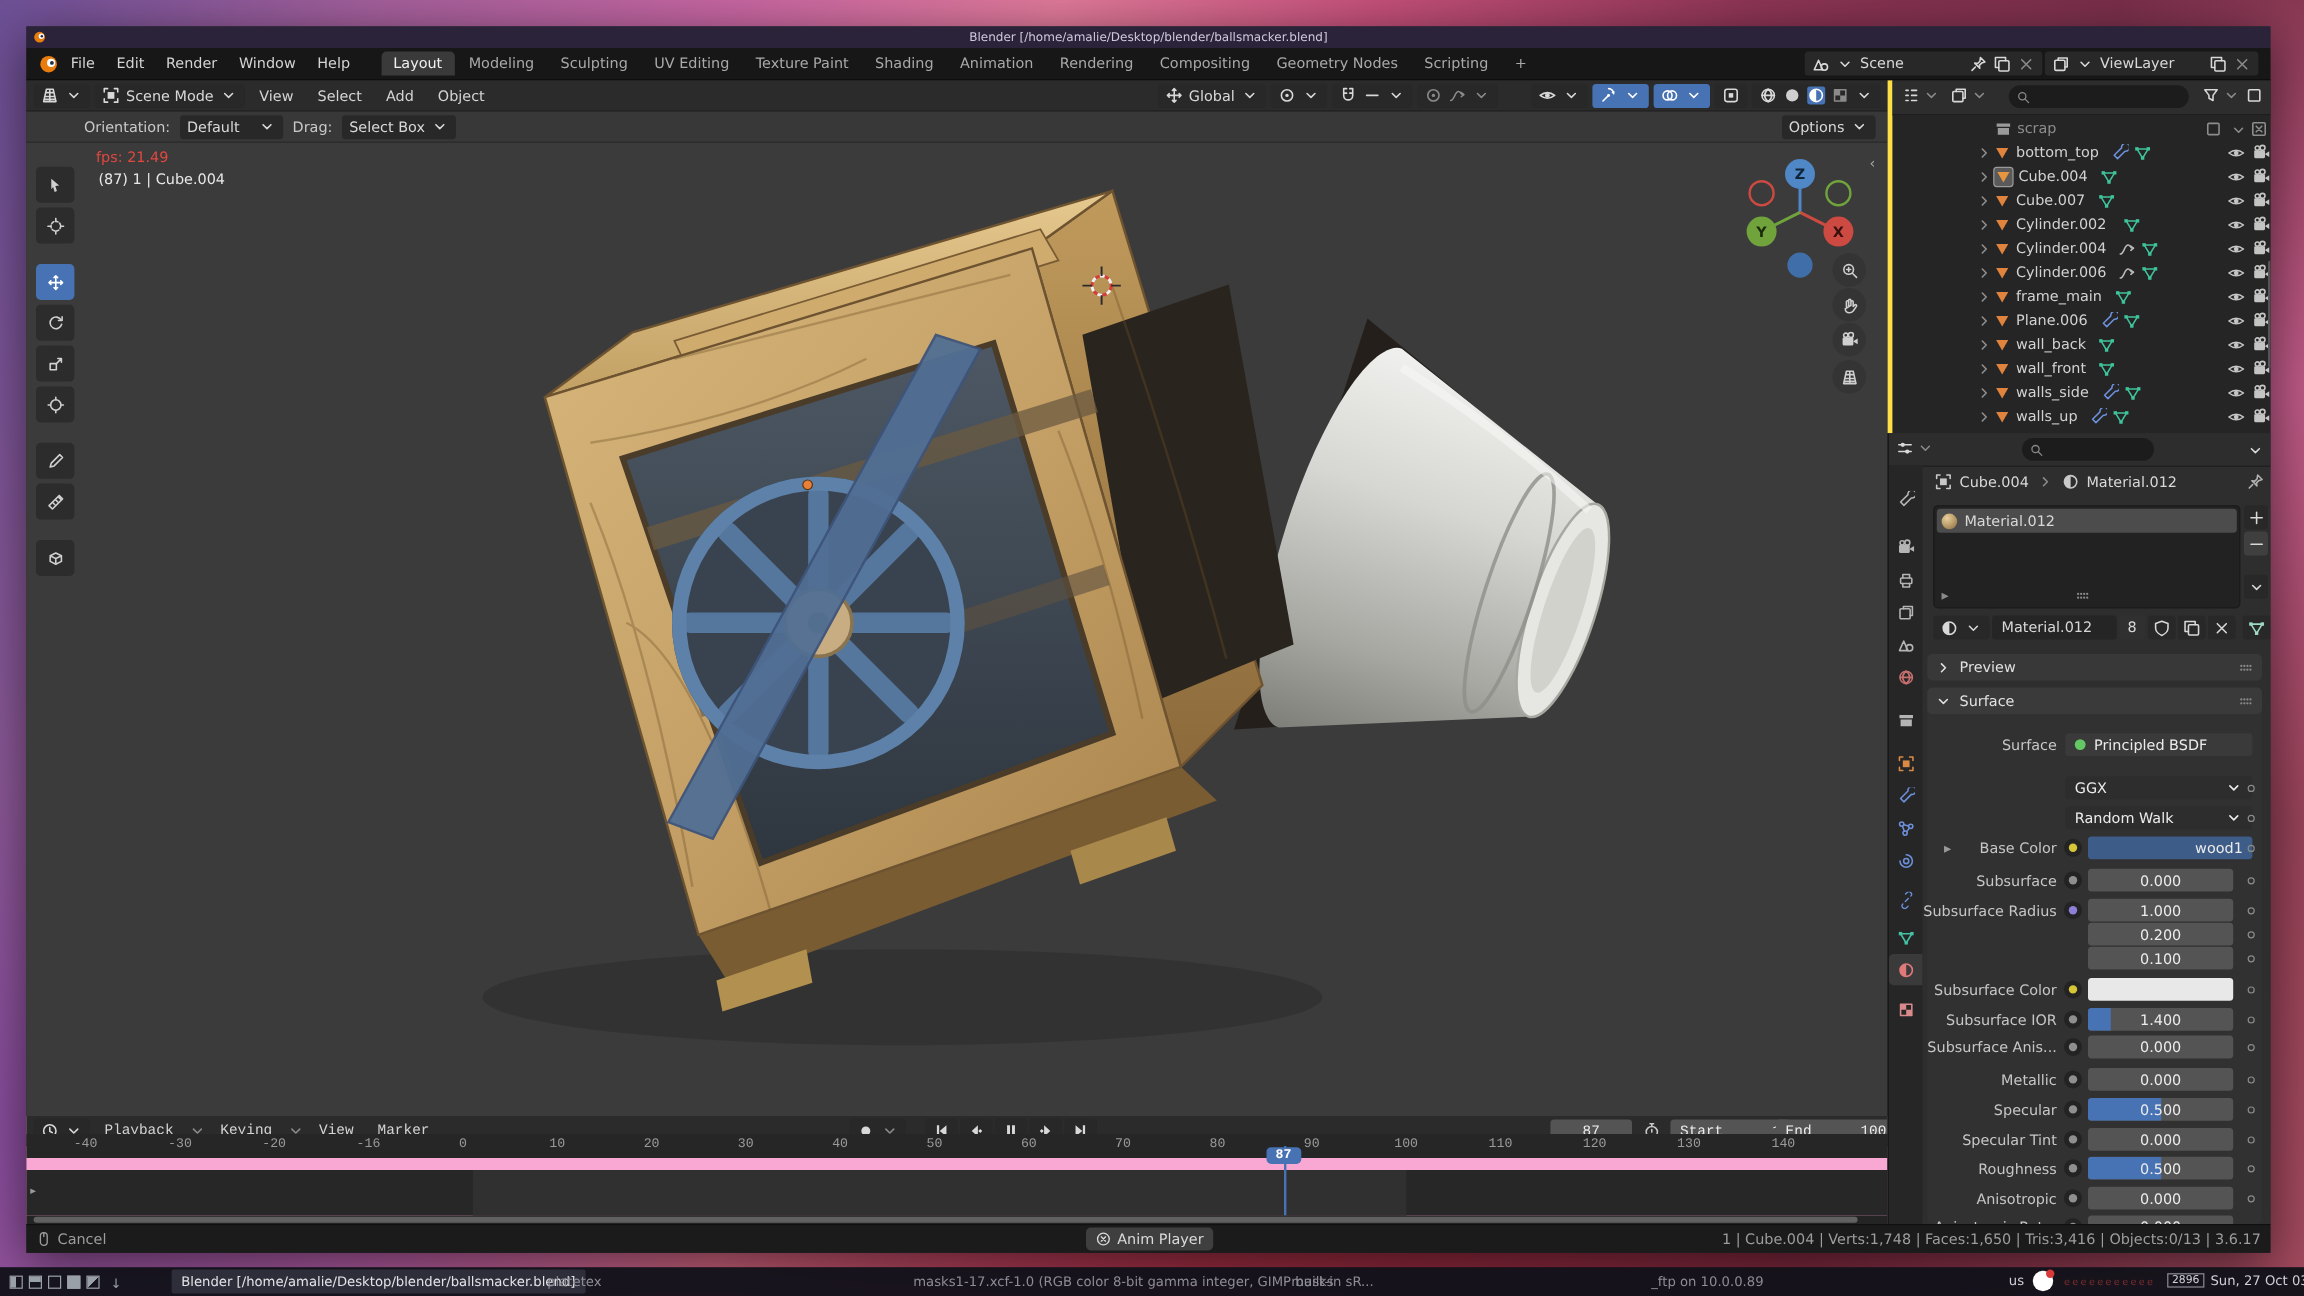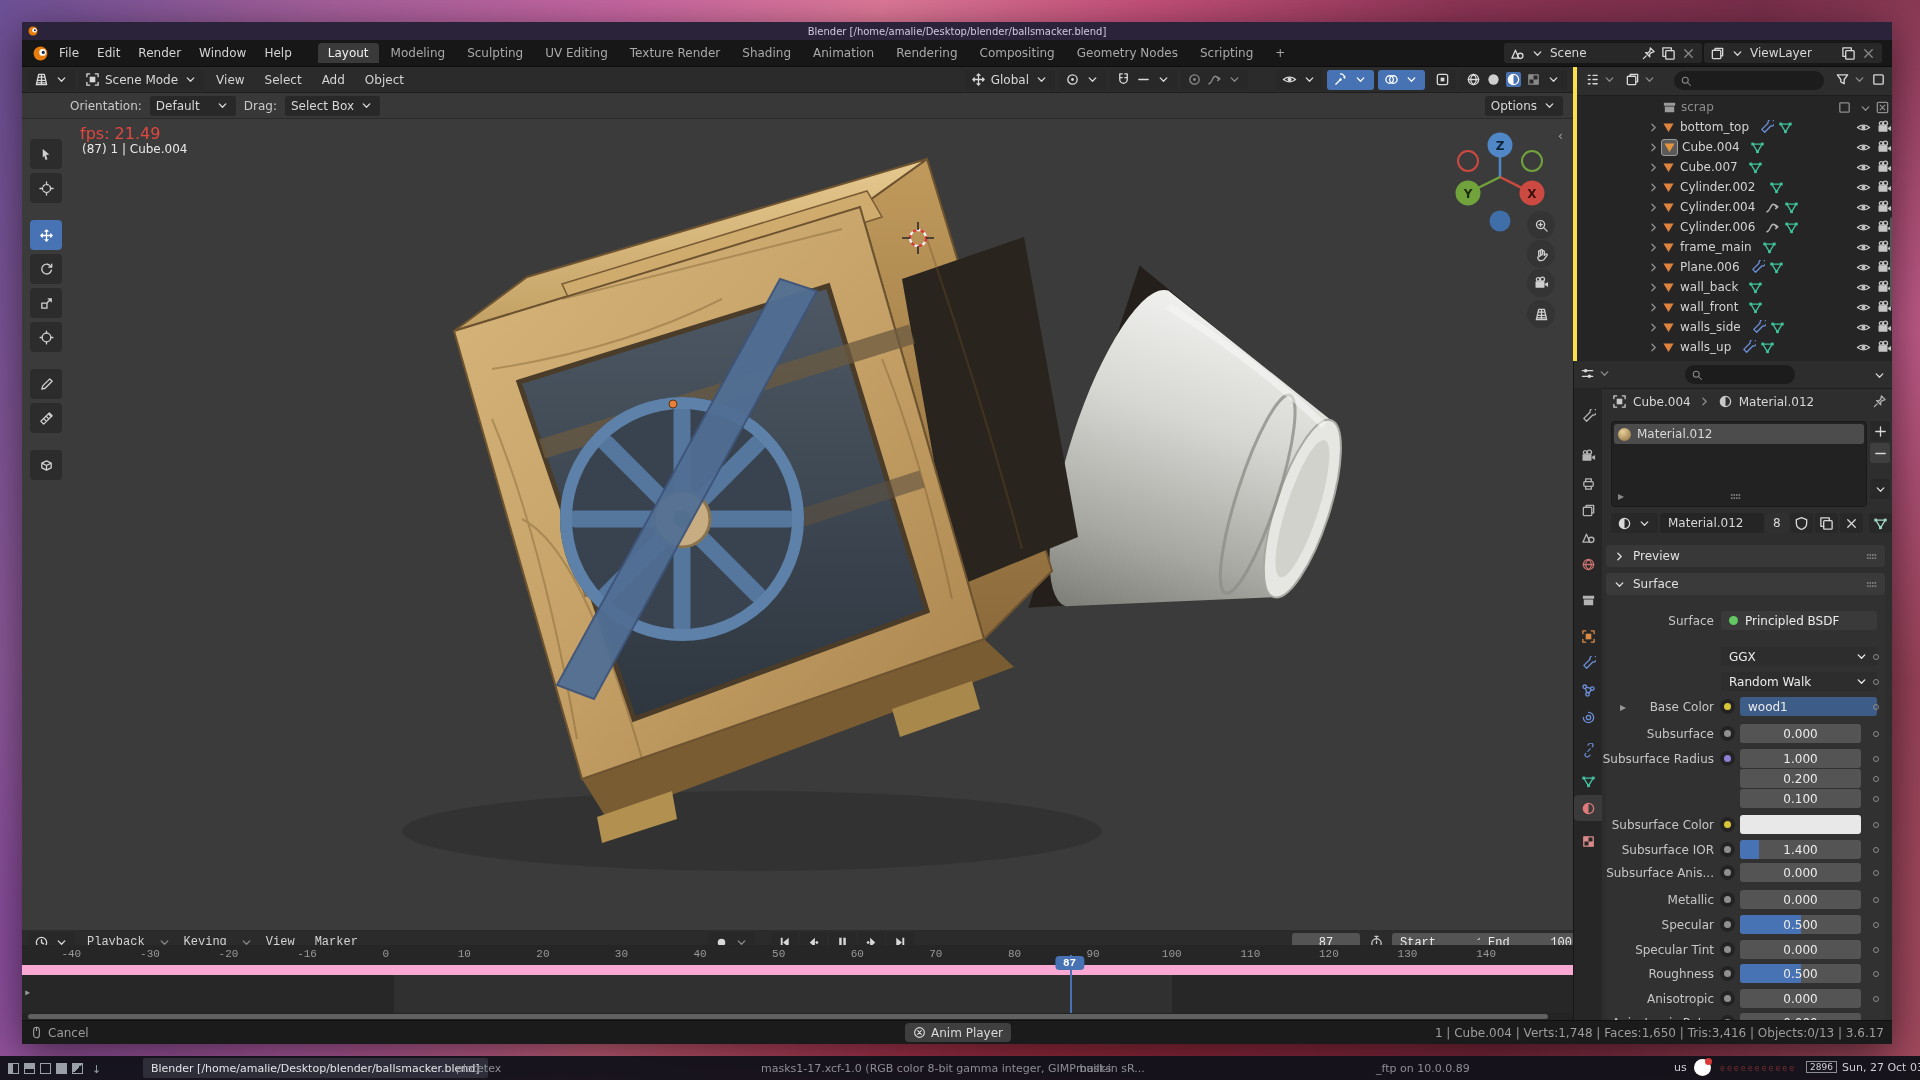--- a/index.html
+++ b/index.html
@@ -20,21 +20,21 @@
     padding:0 10px;box-sizing:border-box;gap:2px;border-bottom:1px solid #0d0d0d;}
   .menu-item{padding:3px 8px;border-radius:3px;color:#d4d4d4;}
   .tab{padding:3px 10px;border-radius:4px 4px 0 0;color:#a9a9a9;white-space:nowrap;}
   .tab.active{background:#3a3a3a;color:#f0f0f0;}
   .chip{background:#282828;border-radius:3px;display:inline-flex;align-items:center;padding:0 6px;height:20px;gap:5px;box-sizing:border-box;}
   .vp-header{left:0;top:45px;width:1551px;height:26px;background:#2b2b2b;display:flex;align-items:center;
     padding:0 6px;box-sizing:border-box;gap:4px;border-bottom:1px solid #1f1f1f;}
   .vp-tools{left:0;top:71px;width:1551px;height:26px;background:#383838;display:flex;align-items:center;
     padding:0 10px;box-sizing:border-box;gap:8px;border-bottom:1px solid #2a2a2a;}
   .canvas{left:0;top:97px;width:1551px;height:811px;background:#3b3b3b;overflow:hidden;}
-  .ov-fps{left:58px;top:5px;color:#e14840;font-size:16px;}
+  .ov-fps{left:58px;top:5px;color:#e14840;font-size:12px;}
   .ov-info{left:60px;top:23px;color:#e8e8e8;font-size:12px;}
   .toolbar{left:8px;top:20px;width:34px;display:flex;flex-direction:column;gap:4px;}
   .toolbtn{width:32px;height:30px;background:#2c2c2c;border-radius:4px;display:flex;align-items:center;
     justify-content:center;color:#d0d0d0;}
   .toolbtn.active{background:#4772b3;color:#fff;}
   .tb-gap{height:9px;}
   .navbtn{position:absolute;width:28px;height:28px;border-radius:50%;background:rgba(40,40,40,.35);
     display:flex;align-items:center;justify-content:center;color:#cfcfcf;}
   .timeline{left:0;top:908px;width:1551px;height:90px;background:#f9a8d4;font-family:Liberation Mono, monospace;}
   .tl-header{position:absolute;left:0;top:0;width:1551px;height:25px;background:#2b2b2b;display:flex;
@@ -347,21 +347,21 @@
       <span class="menu-item">File</span>
       <span class="menu-item">Edit</span>
       <span class="menu-item">Render</span>
       <span class="menu-item">Window</span>
       <span class="menu-item">Help</span>
       <span style="width:14px"></span>
       <span class="tab active">Layout</span>
       <span class="tab">Modeling</span>
       <span class="tab">Sculpting</span>
       <span class="tab">UV Editing</span>
-      <span class="tab">Texture Render</span>
+      <span class="tab">Texture Paint</span>
       <span class="tab">Shading</span>
       <span class="tab">Animation</span>
       <span class="tab">Rendering</span>
       <span class="tab">Compositing</span>
       <span class="tab">Geometry Nodes</span>
       <span class="tab">Scripting</span>
       <span class="tab">+</span>
       <span style="flex:1"></span>
       <span class="chip">
         <svg class="i" viewBox="0 0 16 16">
@@ -1491,21 +1491,21 @@
             <use href="#s-chevD"></use>
           </svg>
       </div>
       <span class="rdot" style="left:299px;top:318px"></span>
 
       <span class="abs" style="left:46px;top:339px;color:#9a9a9a">▸</span>
       <span class="plabel" style="top:339px">Base Color</span>
       <span class="dotbtn" style="left:146px;top:338px">
           <span class="dot" style="background:#d6c537"></span>
         </span>
-      <div class="field" style="left:166px;top:336px;width:121px;background:#3e5c88;justify-content:flex-start;padding:0 8px">
+      <div class="field" style="left:166px;top:336px;width:121px;background:#3e5c88;justify-content:flex-end;padding:0 8px">
         <span>wood1</span>
       </div>
       <span class="rdot" style="left:299px;top:343px"></span>
 
       <span class="plabel" style="top:366px">Subsurface</span>
       <span class="dotbtn" style="left:146px;top:365px">
           <span class="dot"></span>
         </span>
       <div class="field" style="left:166px;top:363px;width:121px">
           <span>0.000</span>

